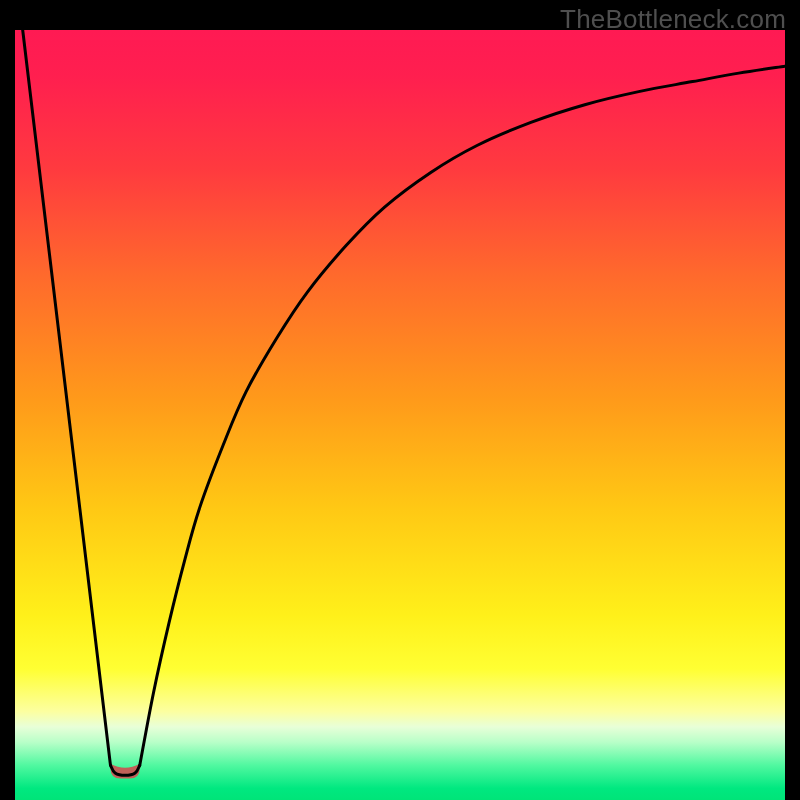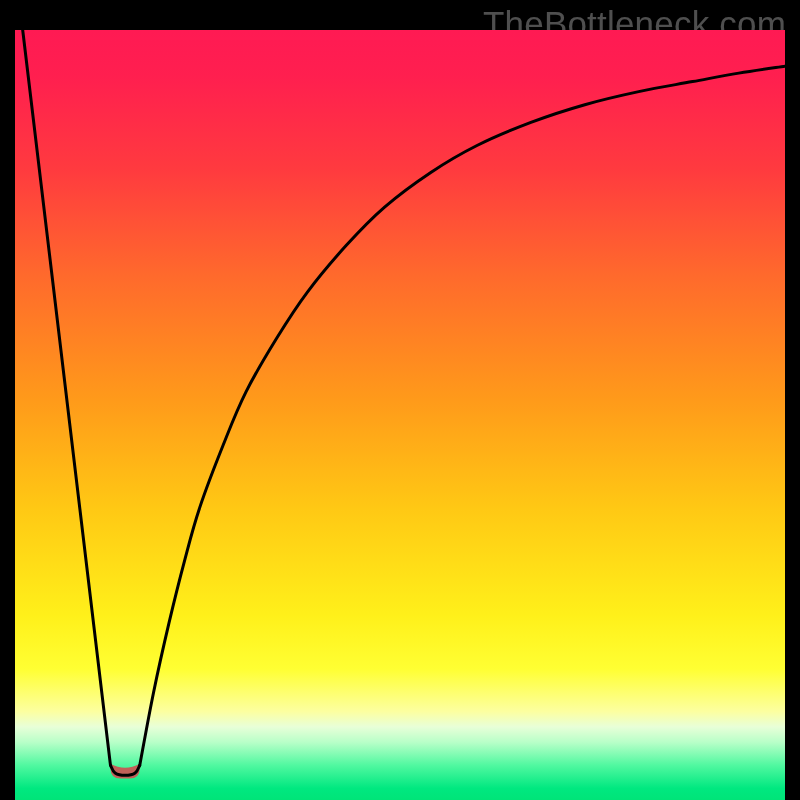--- a/index.html
+++ b/index.html
@@ -24,21 +24,21 @@
     left: 0;
     top: 0;
     width: 770px;
     height: 770px;
   }
   .watermark {
     position: absolute;
     top: 4px;
     right: 14px;
     color: #4f4f4f;
-    font-size: 35px;
+    font-size: 26px;
     font-weight: 500;
     letter-spacing: 0.2px;
   }
   svg { display: block; }
 </style>
 </head>
 <body>
 
 <div class="watermark">TheBottleneck.com</div>
 

